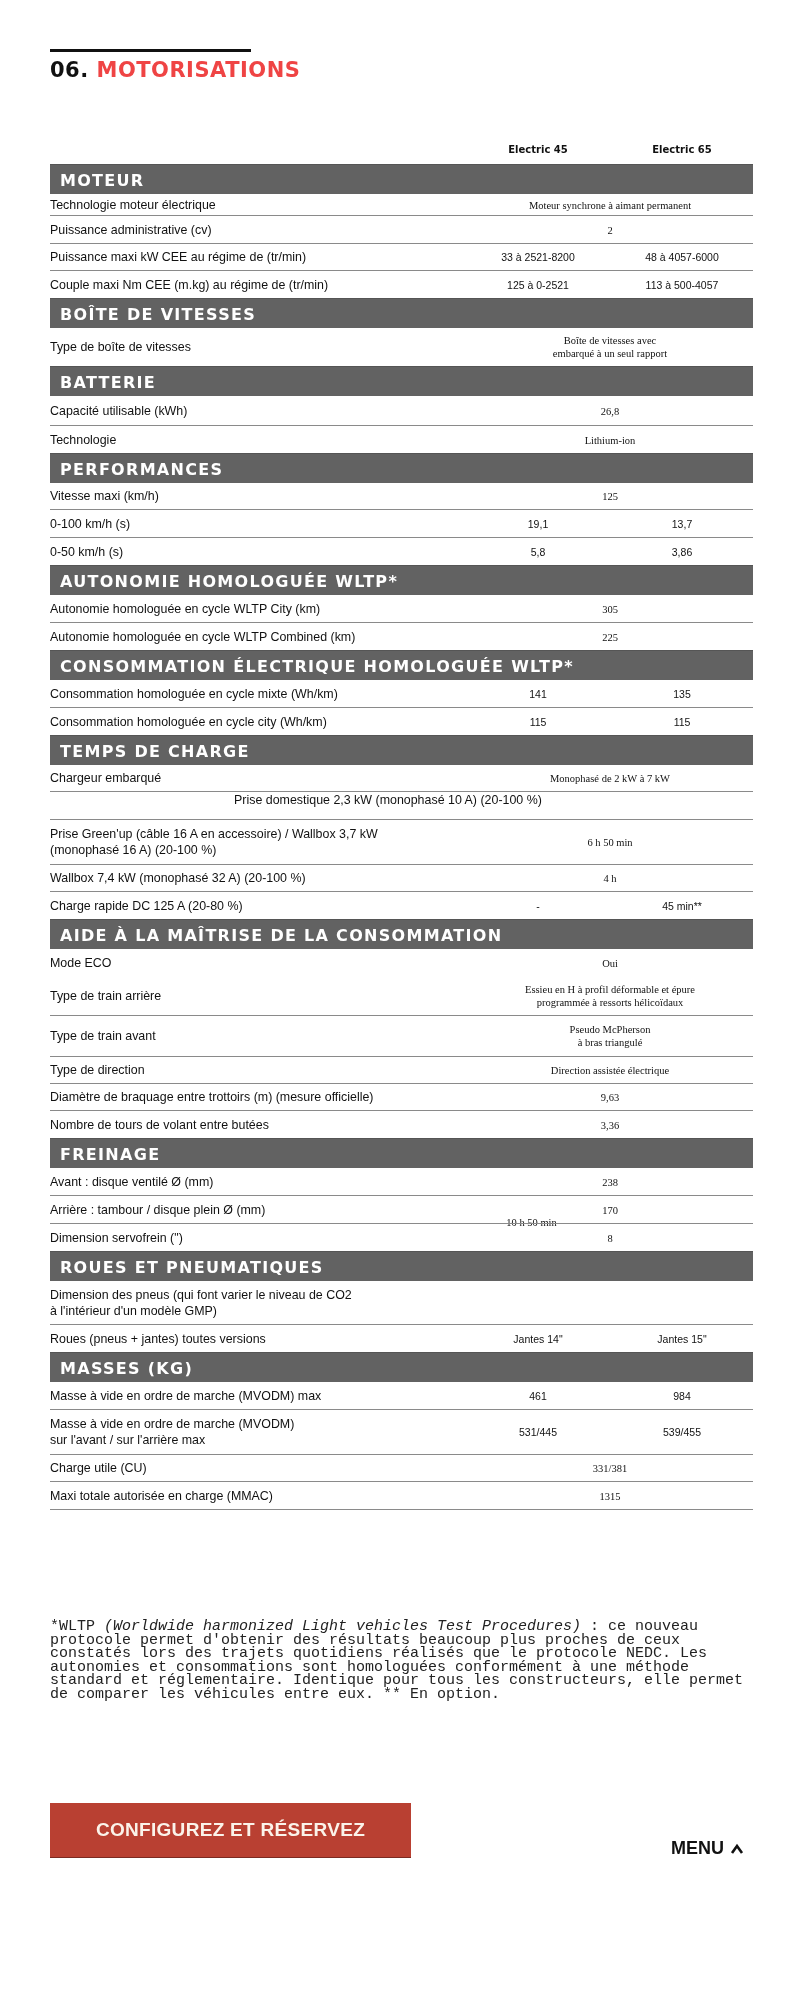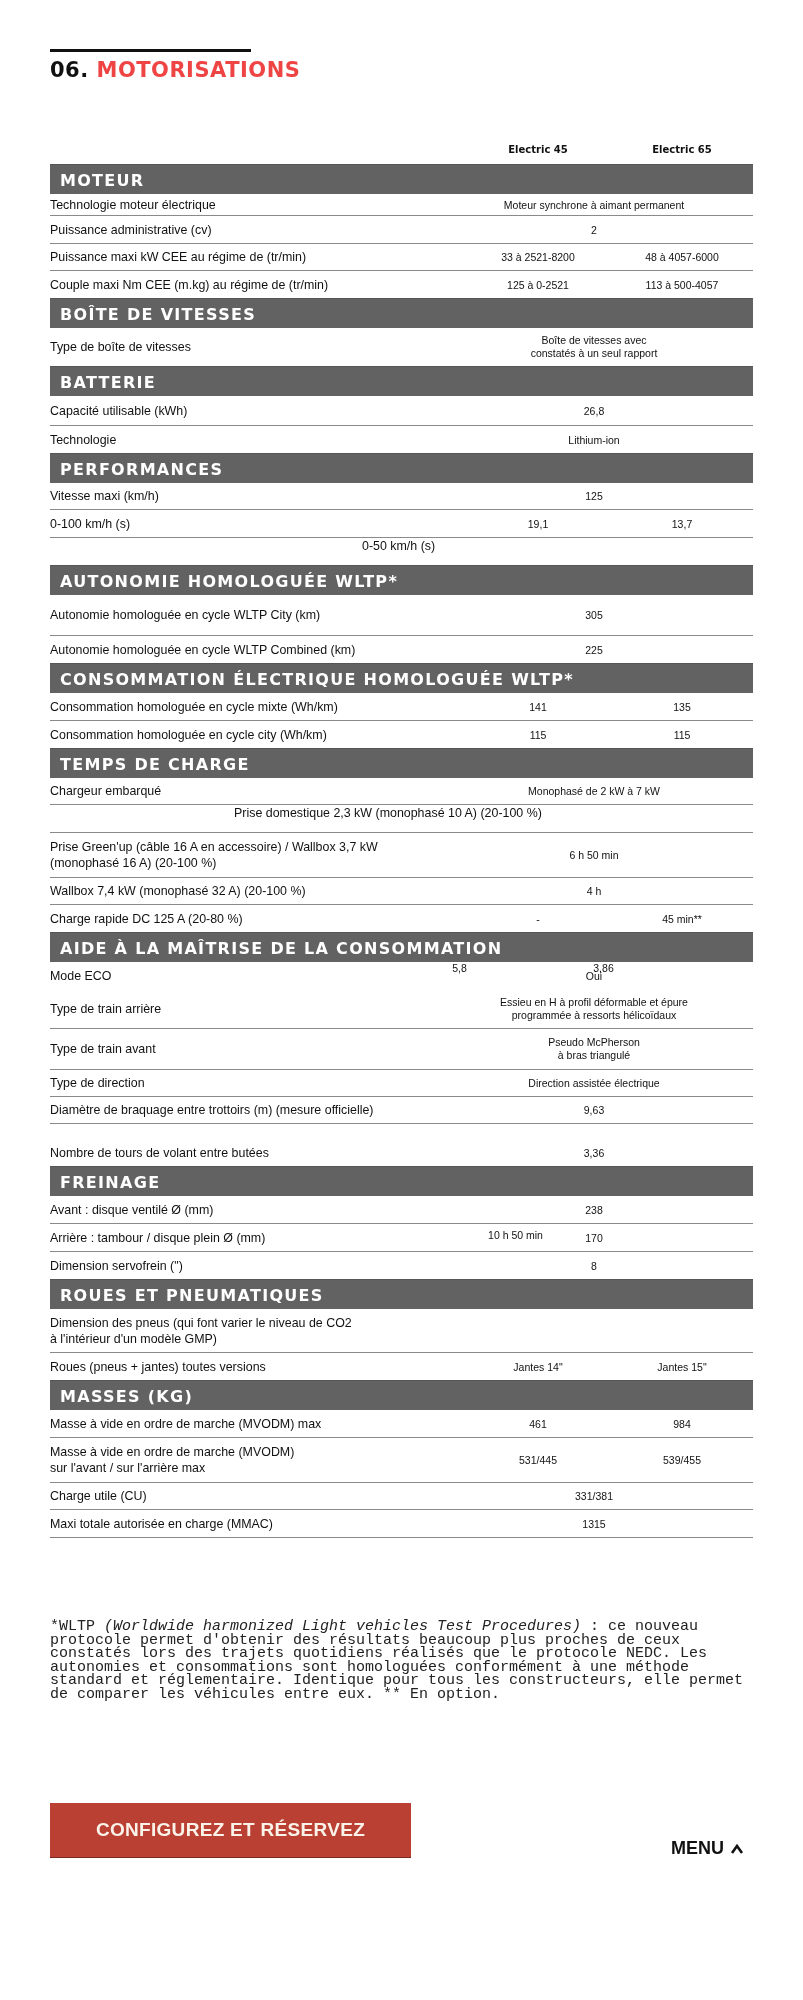--- a/index.html
+++ b/index.html
@@ -23,21 +23,21 @@
   .row { position: relative; display: flex; align-items: center; box-sizing: border-box;
          border-bottom: 1px solid #8a8a8a; }
   .row.no-line { border-bottom: none; }
   .row .label { flex: 0 0 430px; font-family: "Liberation Sans", sans-serif; font-size: 13.5px;
                 color: #111; line-height: 16px; transform: scaleX(0.92); transform-origin: left center; }
   .row .vals { flex: 1; position: relative; height: 100%; }
   .v { position: absolute; top: 50%; transform: translateY(-50%); text-align: center;
        font-family: "Liberation Sans", sans-serif; font-size: 10.5px; line-height: 13px; color: #111; }
   .v.c1 { left: 418px; width: 140px; margin-left: -430px; }
   .v.c2 { left: 562px; width: 140px; margin-left: -430px; }
-  .v.span { left: 402px; width: 284px; margin-left: -430px; }
+  .v.span { left: 418px; width: 284px; margin-left: -430px; font-family: Liberation Serif, serif; }
 
   .footnote { position: absolute; left: 50px; top: 1620px; width: 705px;
               font-family: Liberation Mono, monospace; font-size: 15px; line-height: 13.5px; color: #222; }
   .footnote em { font-style: italic; }
 
   .cta { position: absolute; left: 50px; top: 1803px; width: 361px; height: 54px; background: #b94032;
          color: #fbf3ea; border: none; font-family: "Liberation Sans", sans-serif; font-weight: bold;
          font-size: 19px; letter-spacing: 0.3px; display: flex; align-items: center; justify-content: center;
          box-shadow: 0 1px 0 #7c2a21; cursor: pointer; }
   .menu { position: absolute; left: 671px; top: 1838px; display: flex; align-items: center; gap: 6px;
@@ -84,21 +84,21 @@
       <div class="vals">
         <div class="v c1">125 à 0-2521</div>
         <div class="v c2">113 à 500-4057</div>
       </div>
     </div>
     <div class="sec-bar">BOÎTE DE VITESSES</div>
     <div class="row no-line" style="height: 38px;">
       <div class="label" style="white-space: pre-line;">Type de boîte de vitesses</div>
       <div class="vals">
         <div class="v span" style="white-space: pre-line;">Boîte de vitesses avec
-constatés à un seul rapport</div>
+embarqué à un seul rapport</div>
       </div>
     </div>
     <div class="sec-bar">BATTERIE</div>
     <div class="row" style="height: 30px;">
       <div class="label" style="white-space: pre-line;">Capacité utilisable (kWh)</div>
       <div class="vals">
         <div class="v span" style="white-space: pre-line;">26,8</div>
       </div>
     </div>
     <div class="row no-line" style="height: 27px;">
@@ -114,29 +114,29 @@
         <div class="v span" style="white-space: pre-line;">125</div>
       </div>
     </div>
     <div class="row" style="height: 28px;">
       <div class="label" style="white-space: pre-line;">0-100 km/h (s)</div>
       <div class="vals">
         <div class="v c1">19,1</div>
         <div class="v c2">13,7</div>
       </div>
     </div>
-    <div class="row no-line" style="height: 27px; flex-direction: column;">
+    <div class="row no-line" style="height: 27px;">
       <div class="label" style="white-space: pre-line;">0-50 km/h (s)</div>
       <div class="vals">
         <div class="v c1">5,8</div>
         <div class="v c2">3,86</div>
       </div>
     </div>
     <div class="sec-bar">AUTONOMIE HOMOLOGUÉE WLTP*</div>
-    <div class="row" style="height: 41px;">
+    <div class="row" style="height: 28px;">
       <div class="label" style="white-space: pre-line;">Autonomie homologuée en cycle WLTP City (km)</div>
       <div class="vals">
         <div class="v span" style="white-space: pre-line;">305</div>
       </div>
     </div>
     <div class="row no-line" style="height: 27px;">
       <div class="label" style="white-space: pre-line;">Autonomie homologuée en cycle WLTP Combined (km)</div>
       <div class="vals">
         <div class="v span" style="white-space: pre-line;">225</div>
       </div>
@@ -215,21 +215,21 @@
       <div class="vals">
         <div class="v span" style="white-space: pre-line;">Direction assistée électrique</div>
       </div>
     </div>
     <div class="row" style="height: 27px;">
       <div class="label" style="white-space: pre-line;">Diamètre de braquage entre trottoirs (m) (mesure officielle)</div>
       <div class="vals">
         <div class="v span" style="white-space: pre-line;">9,63</div>
       </div>
     </div>
-    <div class="row no-line" style="height: 27px; margin-top: 15px;">
+    <div class="row no-line" style="height: 27px;">
       <div class="label" style="white-space: pre-line;">Nombre de tours de volant entre butées</div>
       <div class="vals">
         <div class="v span" style="white-space: pre-line;">3,36</div>
       </div>
     </div>
     <div class="sec-bar">FREINAGE</div>
     <div class="row" style="height: 28px;">
       <div class="label" style="white-space: pre-line;">Avant : disque ventilé Ø (mm)</div>
       <div class="vals">
         <div class="v span" style="white-space: pre-line;">238</div>

